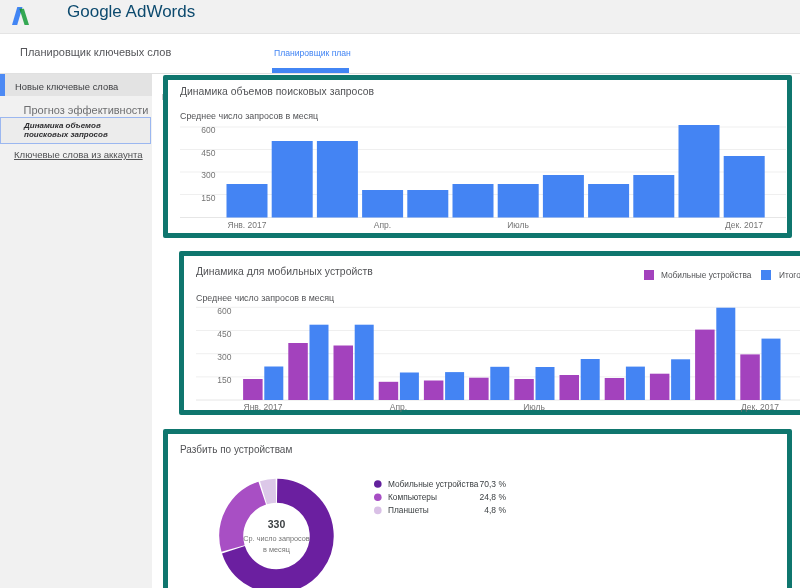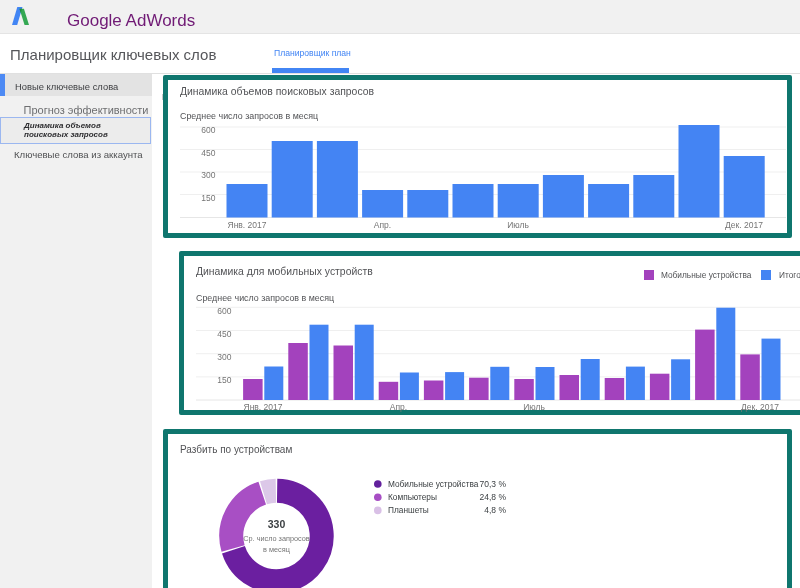--- a/index.html
+++ b/index.html
@@ -2,37 +2,37 @@
 <html><head>
 <meta charset="utf-8">
 <style>
 * { margin:0; padding:0; box-sizing:border-box; }
 html,body { width:800px; height:588px; overflow:hidden; background:#fff;
   font-family:"Liberation Sans", sans-serif; }
 #page { position:relative; width:800px; height:588px; }
 .abs { position:absolute; white-space:nowrap; }
 #header { left:0; top:0; width:800px; height:34px; background:#f1f1f1;
   border-bottom:1px solid #e4e4e4; }
-#brand { left:67px; top:11px; font-size:17px; color:#701a75; }
-.tab1 { left:10px; top:45.5px; font-size:15px; color:#55565a; }
+#brand { left:67px; top:2px; font-size:17px; color:#0c4a6e; }
+.tab1 { left:20px; top:45.5px; font-size:11px; color:#55565a; }
 .tab2 { left:162px; top:50px; font-size:8.9px; color:#3c4043;margin-top:42px; }
 .tab3 { left:274px; top:48px; font-size:8.6px; color:#4285f4; }
 #nav { left:0; top:35px; width:800px; height:39px; background:#fff;
   border-bottom:1px solid #e0e0e0; }
 #ind { left:272px; top:68px; width:77px; height:5px; background:#4285f4; }
 #side { left:0; top:74px; width:152px; height:514px; background:#f1f1f1; }
 #srow1 { left:0; top:74px; width:152px; height:22px; background:#e3e3e3;
   border-left:5px solid #4d8af4;padding-left:24px; }
 #srow1 span { position:absolute; left:10px; top:6.5px; font-size:9.4px; color:#3f4043; }
 #srow2 { left:23.5px; top:103.5px; font-size:11px; color:#6e6f71; }
 #sbox { left:0px; top:117px; width:151px; height:27px; background:#ececec;
   border:1px solid #9bb7f0; }
 #sbox div { position:absolute; left:23px; top:2.5px; font-size:8px; font-weight:bold;
   color:#2b2b2e; line-height:9px;font-style:italic; }
-#srow4 { left:14px; top:149px; font-size:9.6px; color:#515254; }
+#srow4 { left:14px; top:149px; font-size:9.6px; color:#515254;text-decoration:underline; }
 .card { background:#fff; border:5px solid #0f766e; border-radius:2px; }
 #card1 { left:163px; top:75px; width:629px; height:163px; }
 #card2 { left:163px; top:251px; width:683px; height:164px;margin-left:16px; }
 #card3 { left:163px; top:429px; width:629px; height:170px; }
 svg { display:block; }
 </style>
 </head>
 <body>
 <div id="page">
   <div id="header" class="abs"></div>

